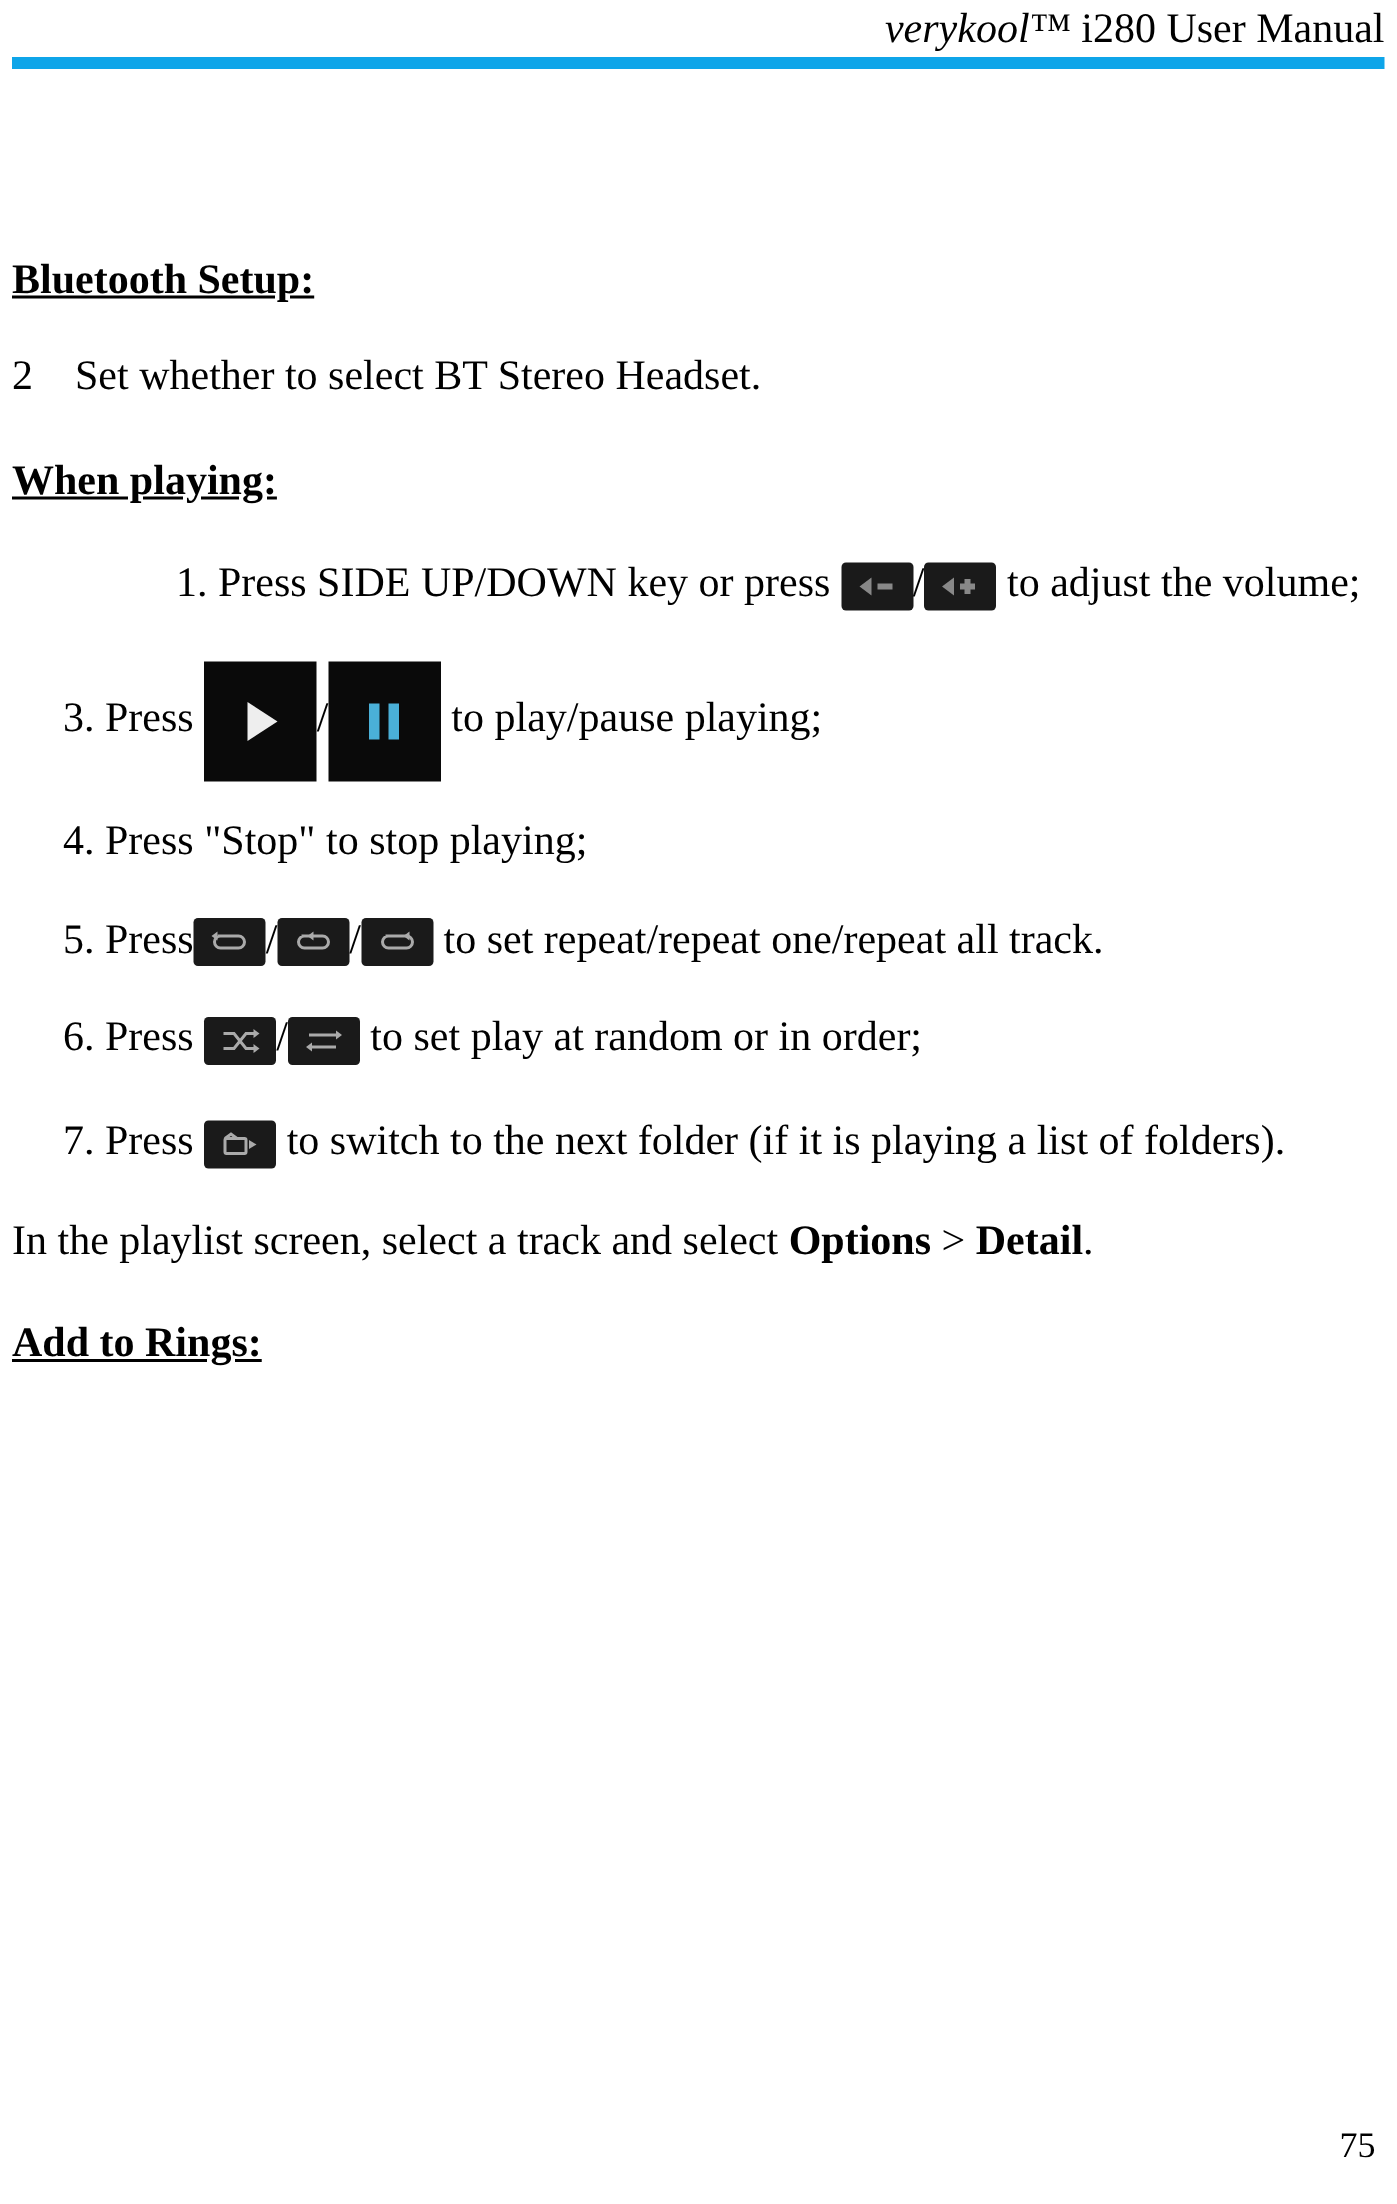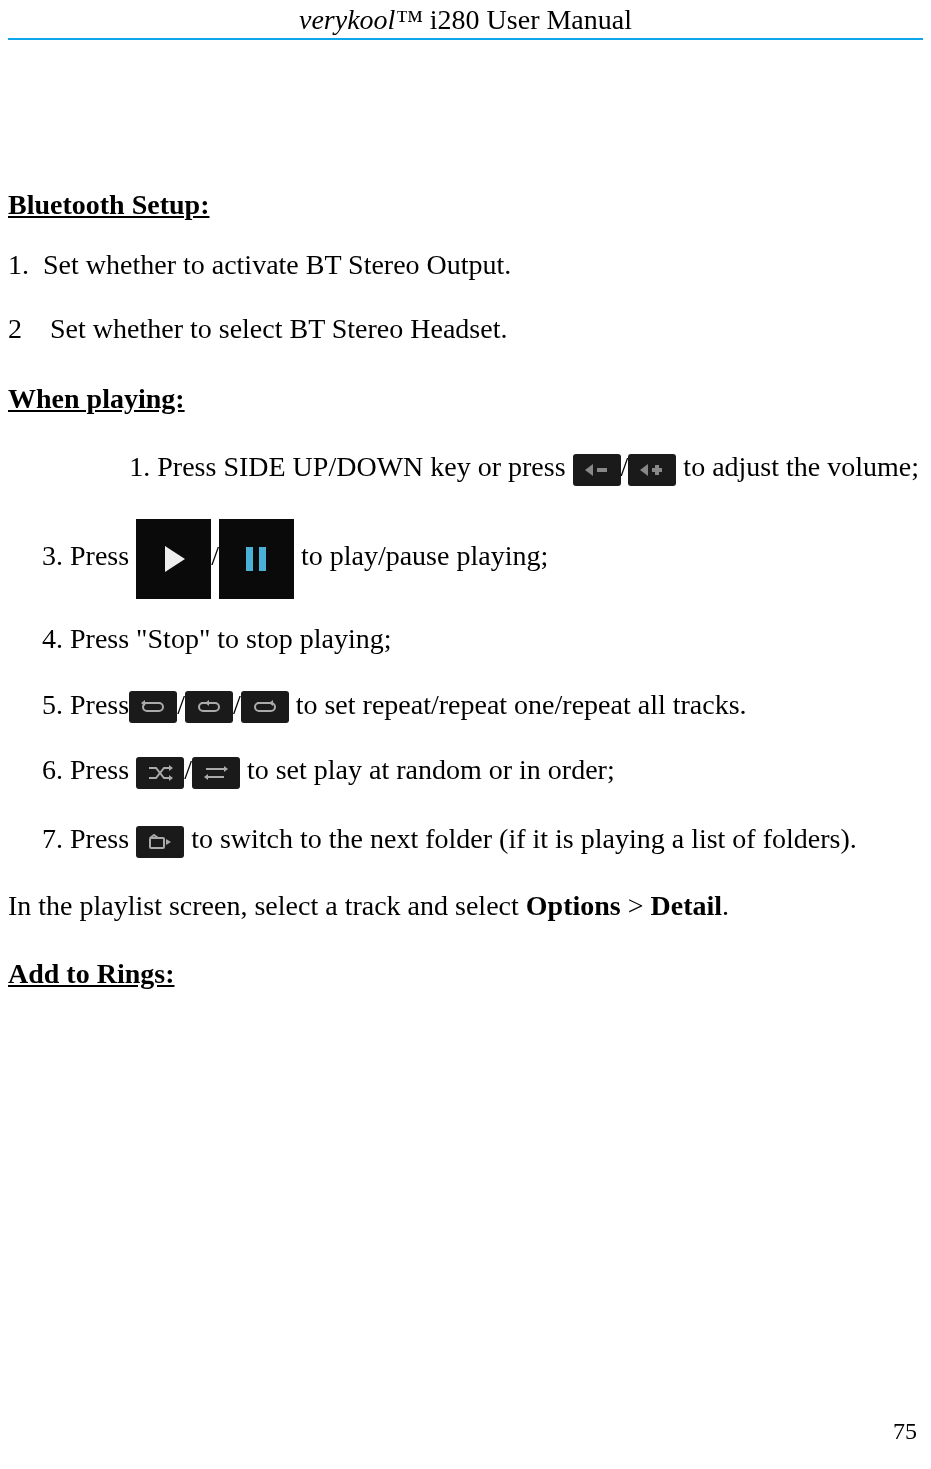--- a/index.html
+++ b/index.html
@@ -5,33 +5,32 @@
     * { margin: 0; padding: 0; box-sizing: border-box; }
     body {
       width: 931px;
       height: 1469px;
       background: #fff;
       font-family: "Times New Roman", Times, serif;
       color: #000;
       position: relative;
     }
     .header {
-      text-align: center;
+      text-align: right;
       font-style: italic;
       font-size: 28px;
       padding: 4px 0 2px;
-      border-bottom: 2px solid #0ea5e9;
+      border-bottom: 8px solid #0ea5e9;
       margin: 0 8px;
     }
     .header .normal { font-style: normal; }
     .content {
-      padding: 60px 12px 0 8px;
+      padding: 60px 24px 0 8px;
       font-size: 28px;
       line-height: 1.5;
-      margin-top: 24px;
     }
     .section-heading {
       font-weight: bold;
       text-decoration: underline;
       font-size: 28px;
       margin: 38px 0 18px;
     }
     .section-heading.first { margin-top: 60px; }
     .list-item {
       margin: 10px 0;
@@ -102,23 +101,20 @@
 <body>
 
 <div class="header">
   <span>verykool™</span><span class="normal"> i280 User Manual</span>
 </div>
 
 <div class="content">
 
   <div class="section-heading first">Bluetooth Setup:</div>
 
-  <div class="list-item">
-    <span>1.</span>&nbsp;&nbsp;<span>Set whether to activate BT Stereo Output.</span>
-  </div>
 
   <div class="list-item" style="margin-top:22px;">
     <span>2</span>&nbsp;&nbsp;&nbsp;&nbsp;<span>Set whether to select BT Stereo Headset.</span>
   </div>
 
   <div class="section-heading" style="margin-top:28px;">When playing:</div>
 
   <div class="sub-list">
 
     <div class="sub-item item1">
@@ -162,21 +158,21 @@
           <svg width="28" height="20" viewBox="0 0 28 20">
             <path d="M6 6 H20 A3 3 0 0 1 20 14 H8 A3 3 0 0 1 8 6" fill="none" stroke="#aaa" stroke-width="2"></path>
             <path d="M14 3 L10 6 L14 9 Z" fill="#aaa"></path>
             <text x="13" y="14" font-size="8" fill="#aaa"></text>
           </svg>
         </span><span>/</span><span class="small-btn">
           <svg width="28" height="20" viewBox="0 0 28 20">
             <path d="M6 6 H20 A3 3 0 0 1 20 14 H8 A3 3 0 0 1 8 6" fill="none" stroke="#aaa" stroke-width="2"></path>
             <path d="M22 3 L18 6 L22 9 Z" fill="#aaa"></path>
           </svg>
-        </span><span> to set repeat/repeat one/repeat all tracks.</span>
+        </span><span> to set repeat/repeat one/repeat all track.</span>
     </div>
 
     <div class="sub-item">
       <span>6. Press </span><span class="small-btn">
           <svg width="28" height="20" viewBox="0 0 28 20">
             <path d="M3 5 L10 5 L18 15 L25 15" fill="none" stroke="#aaa" stroke-width="2"></path>
             <path d="M3 15 L10 15 L18 5 L25 5" fill="none" stroke="#aaa" stroke-width="2"></path>
             <path d="M23 2 L27 5 L23 8 Z" fill="#aaa"></path>
             <path d="M23 12 L27 15 L23 18 Z" fill="#aaa"></path>
           </svg>

